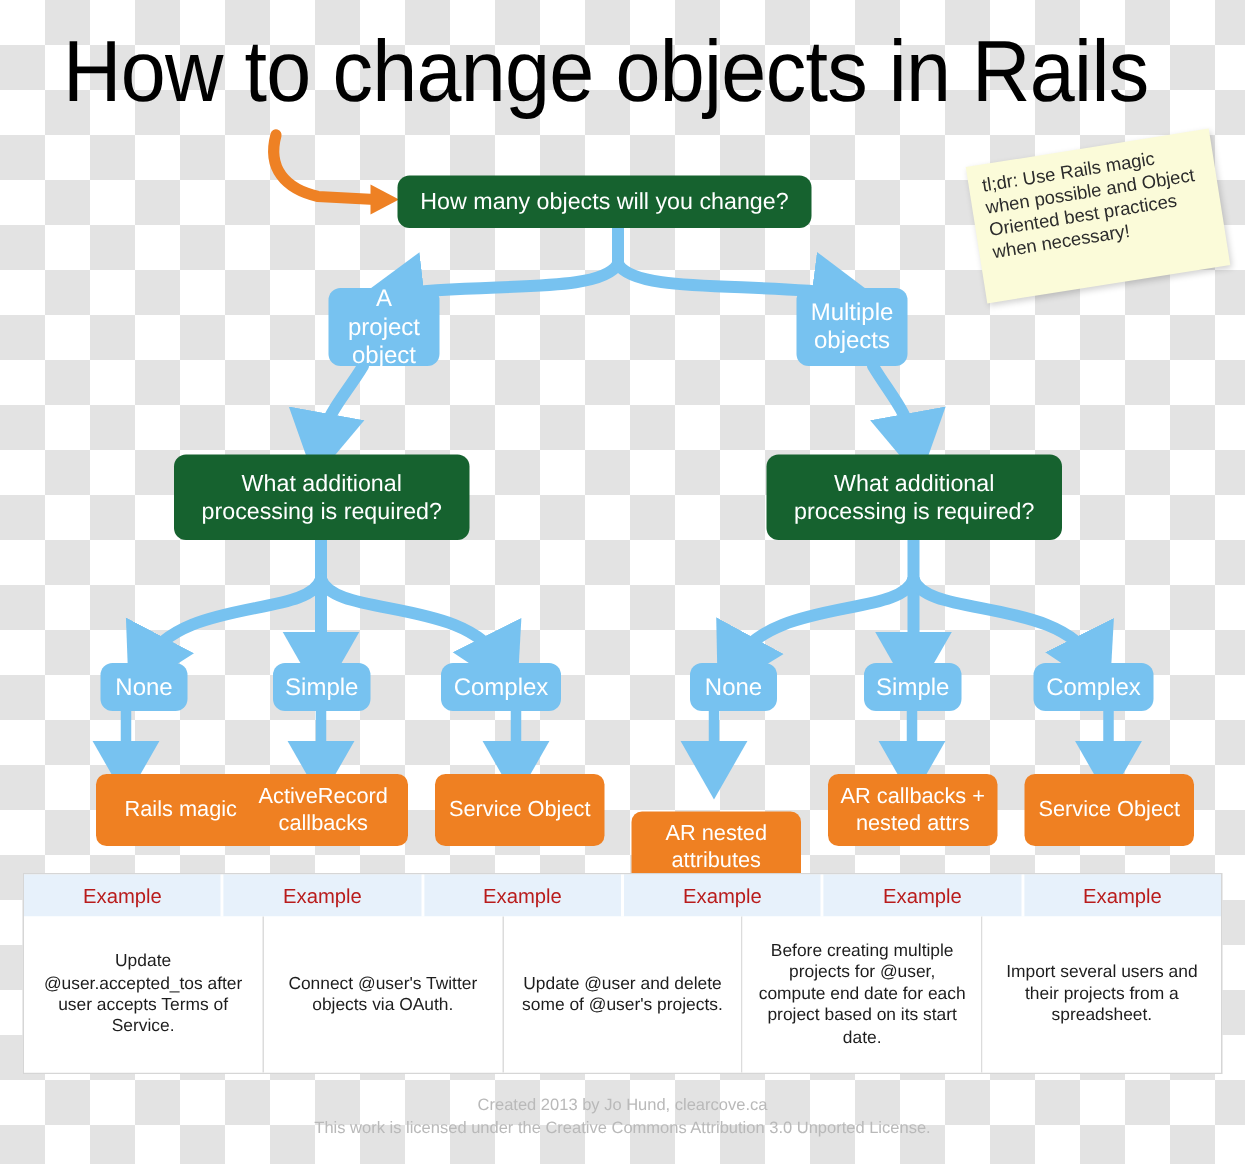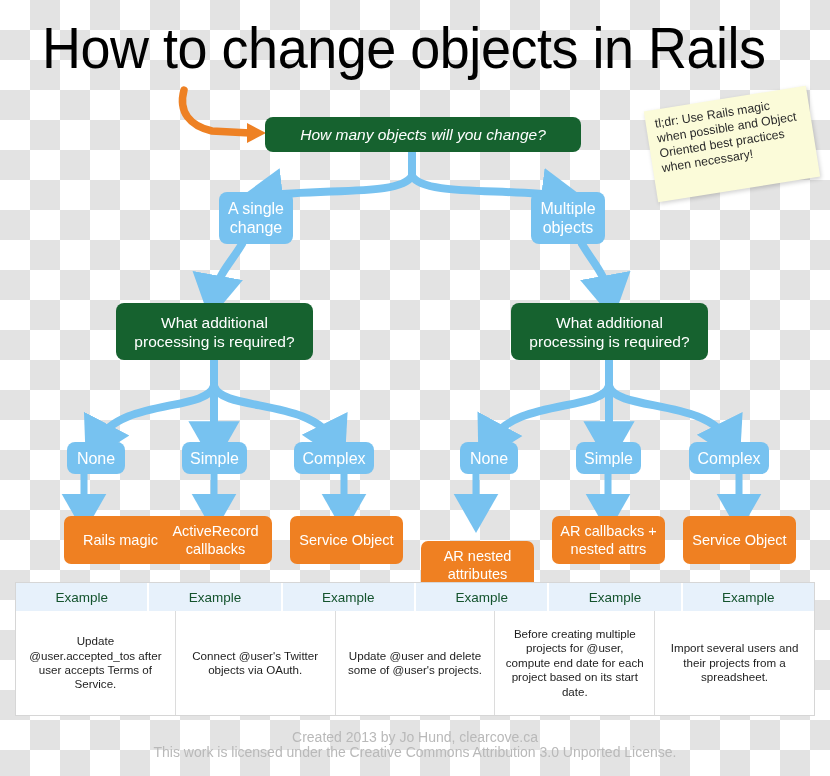--- a/index.html
+++ b/index.html
@@ -123,21 +123,21 @@
   }
   .thead {
     height: 28px;
   }
   .tbody {
     flex: 1 1 auto;
   }
   .th {
     flex: 1 1 0;
     background: #e7f1fb;
-    color: #14532d;
+    color: #b91c1c;
     font-size: 13.5px;
     display: flex;
     align-items: center;
     justify-content: center;
     border-right: 2px solid #ffffff;
     box-sizing: border-box;
   }
   .th:last-child { border-right: none; }
   .td {
     flex: 1 1 0;
@@ -160,21 +160,21 @@
     position: absolute;
     left: 0;
     top: 730px;
     width: 830px;
     text-align: center;
     z-index: 3;
   }
   #footer span {
     display: block;
     color: #b9b9b9;
-    font-size: 14px;
+    font-size: 11px;
     line-height: 15px;
   }
 </style>
 </head>
 <body>
 
 <div id="canvas">
 
   <div id="title">How to change objects in Rails</div>
 
@@ -222,26 +222,26 @@
       <path d="M476,474 L476,512" marker-end="url(#bluehead)"></path>
       <path d="M608,474 L608,512" marker-end="url(#bluehead)"></path>
       <path d="M739,474 L739,512" marker-end="url(#bluehead)"></path>
     </g>
   </svg>
 
   <div id="sticky">
     <span id="sticky-text">tl;dr: Use Rails magic when possible and Object Oriented best practices when necessary!</span>
   </div>
 
-  <div class="node node-green" style="left:265px; top:117px; width:316px; height:35px;font-style:italic;">
+  <div class="node node-green" style="left:265px; top:117px; width:276px; height:35px;">
     <span>How many objects will you change?</span>
   </div>
 
   <div class="node node-blue" style="left:219px; top:192px; width:74px; height:52px; padding:0 6px;">
-    <span>A single change</span>
+    <span>A project object</span>
   </div>
   <div class="node node-blue" style="left:531px; top:192px; width:74px; height:52px; padding:0 21px;">
     <span>Multiple objects</span>
   </div>
 
   <div class="node node-green" style="left:116px; top:303px; width:197px; height:57px; padding:0 8px;">
     <span>What additional processing is required?</span>
   </div>
   <div class="node node-green" style="left:511px; top:303px; width:197px; height:57px; padding:0 8px;">
     <span>What additional processing is required?</span>

